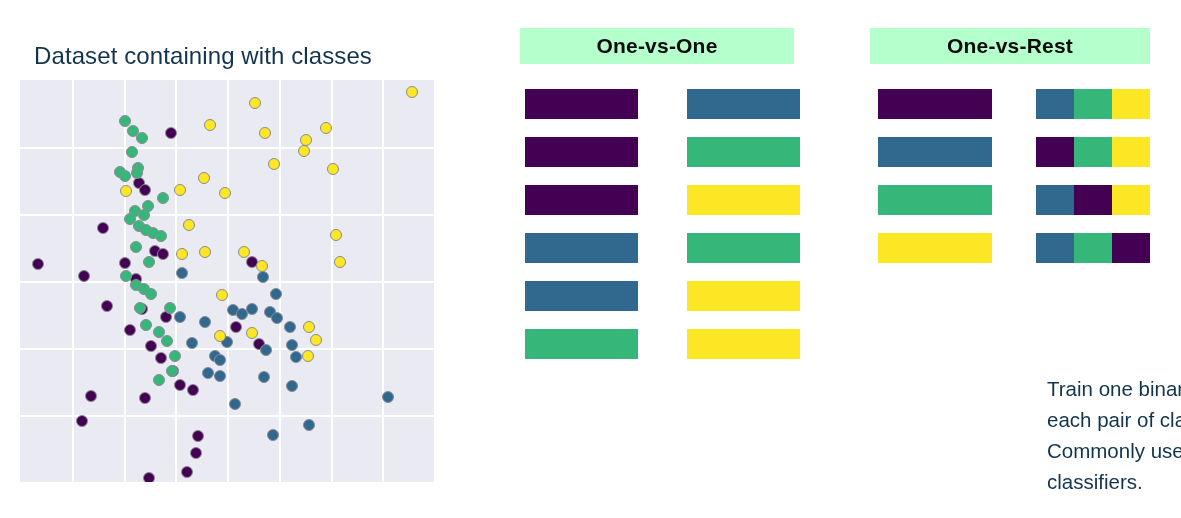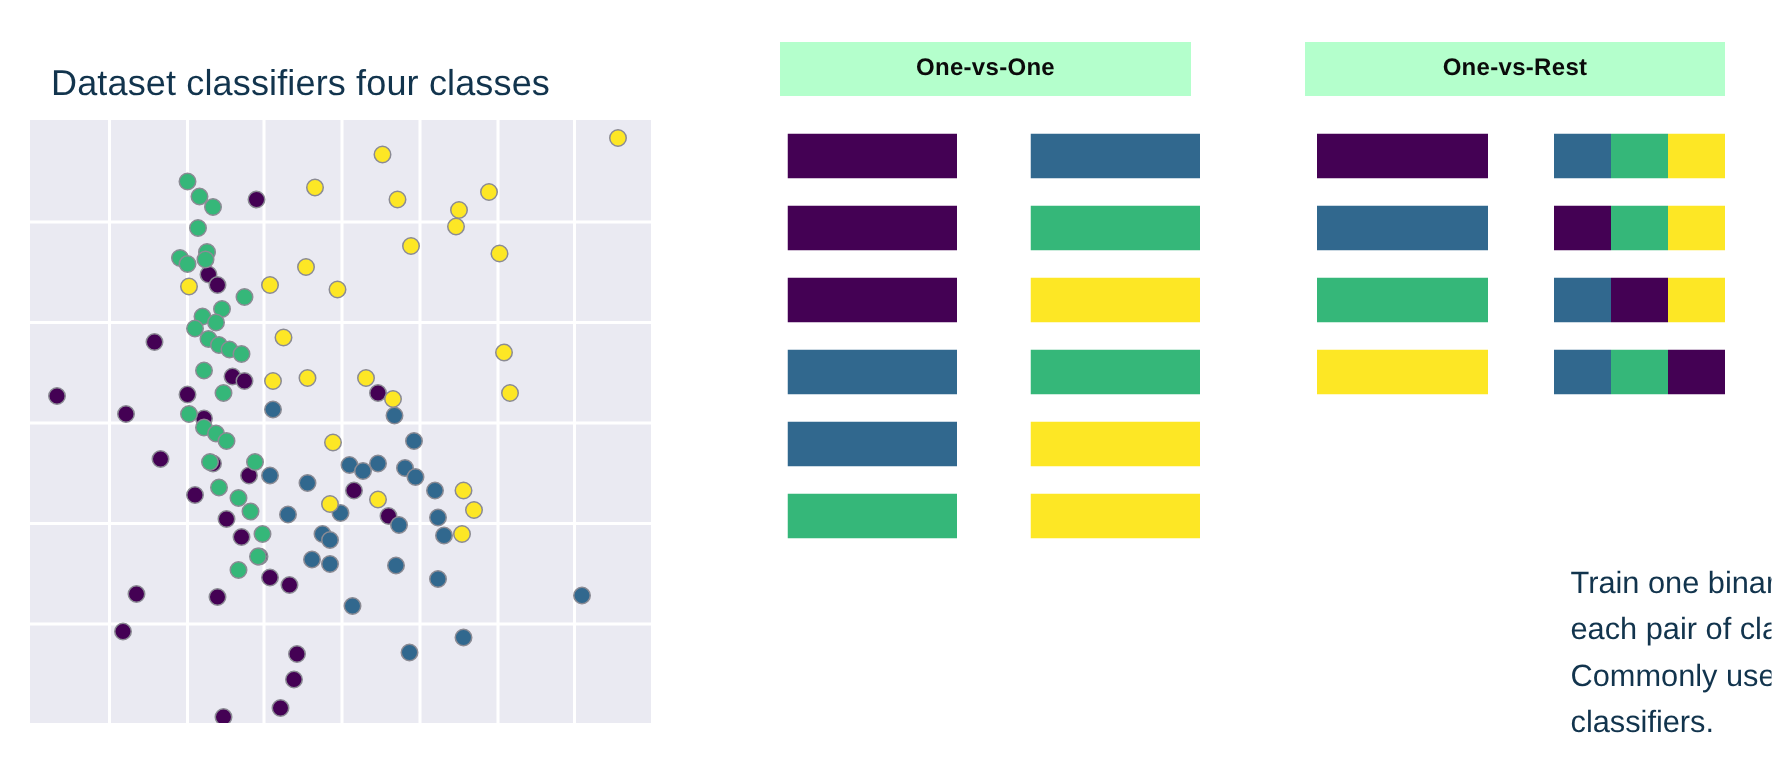--- a/index.html
+++ b/index.html
@@ -36,21 +36,21 @@
 
   
   .col{position:absolute;top:0;}
   #ovo-col{left:520px;width:290px;}
   #ovr-col{left:870px;width:300px;}
 
   .col-header{
     position:absolute;top:28px;height:36px;
     background:#b4ffcc;
     display:flex;align-items:center;justify-content:center;
-    font-size:16px;font-weight:bold;color:#0b0b0b;
+    font-size:21px;font-weight:bold;color:#0b0b0b;
     letter-spacing:.2px;
   }
   #ovo-col .col-header{left:0;width:274px;}
   #ovr-col .col-header{left:0;width:280px;}
 
   .bar-rows{position:absolute;left:0;top:0;width:100%;}
   .bar-row{position:absolute;left:0;width:100%;height:30px;}
   .bar{
     position:absolute;top:0;height:30px;
     display:flex;overflow:hidden;
@@ -71,21 +71,21 @@
   }
   #ovo-caption{left:527px;top:373px;width:280px;}
   .caption b{font-weight:normal;}
 </style>
 </head>
 <body>
 
 <div class="stage">
 
   <div id="scatter-panel">
-    <div id="scatter-title">Dataset classifiers four classes</div>
+    <div id="scatter-title">Dataset containing with classes</div>
     <div id="plot-area">
       <div id="gridlines">
           <div class="gridline v" style="left: 52px;"></div>
           <div class="gridline v" style="left: 104px;"></div>
           <div class="gridline v" style="left: 155px;"></div>
           <div class="gridline v" style="left: 207px;"></div>
           <div class="gridline v" style="left: 259px;"></div>
           <div class="gridline v" style="left: 311px;"></div>
           <div class="gridline v" style="left: 362px;"></div>
           <div class="gridline h" style="top: 67px;"></div>

